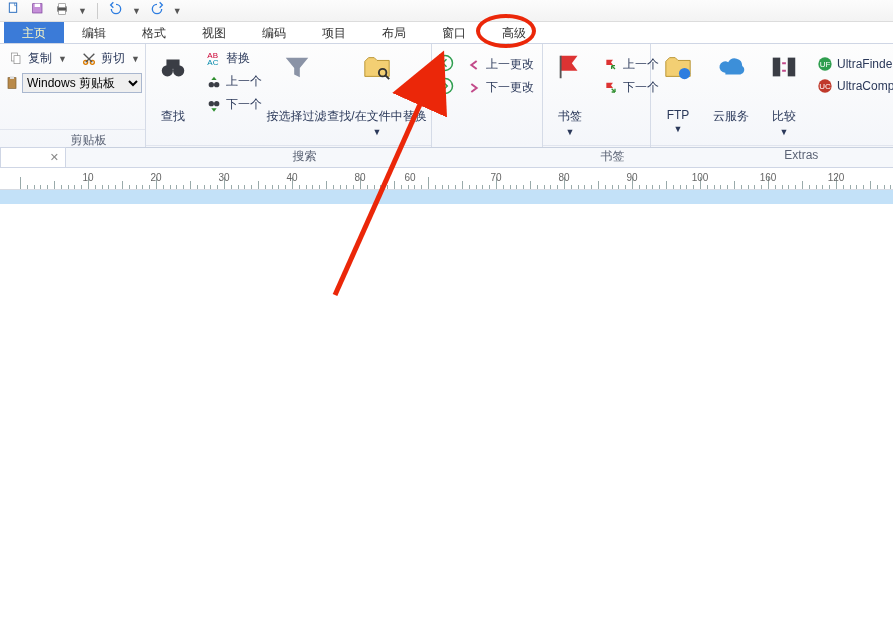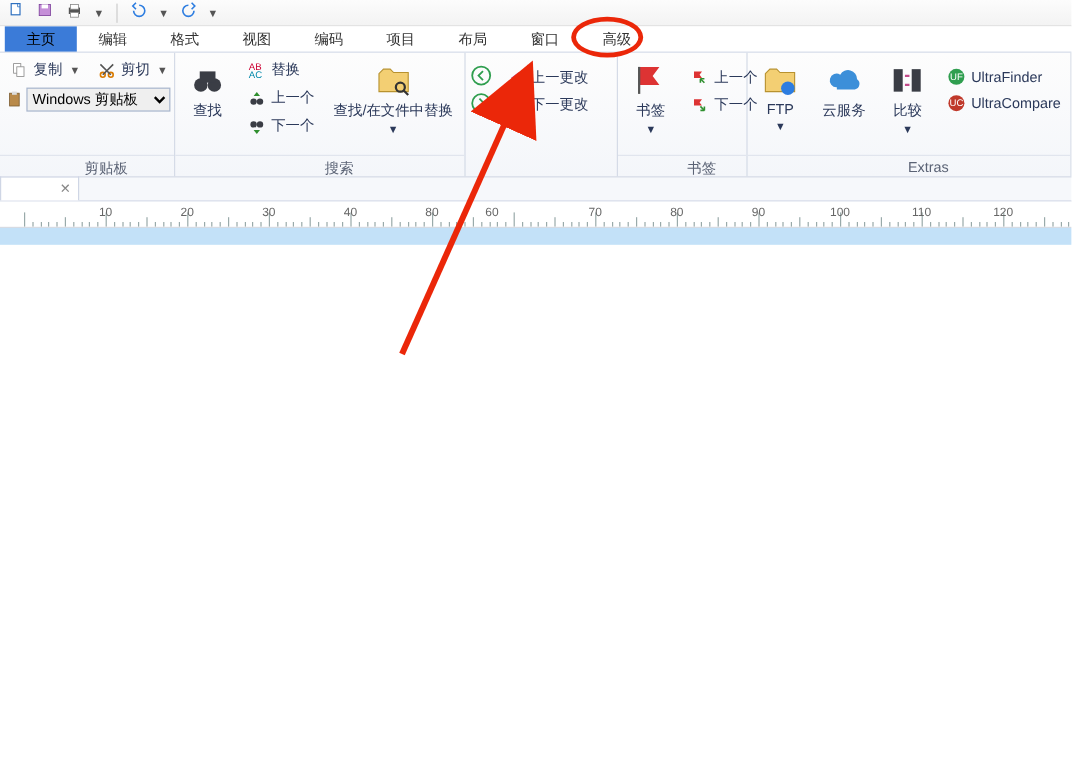--- a/index.html
+++ b/index.html
@@ -7,37 +7,37 @@
 
   
   .quickbar { height: 22px; background: linear-gradient(#fcfcfc,#f3f3f3); border-bottom: 1px solid #dcdcdc; display: flex; align-items: center; padding: 0 6px; gap: 8px; }
   .quickbar svg { width: 16px; height: 16px; }
   .quickbar .sep { width: 1px; height: 16px; background: #ccc; margin: 0 2px; }
   .quickbar .title { flex: 1; text-align: center; font-weight: bold; color: #000; }
 
   
   .menustrip { height: 22px; background: #fff; border-bottom: 1px solid #cfd6e5; display: flex; align-items: stretch; padding-left: 4px; }
   .menustrip .menuitem { padding: 3px 18px; cursor: pointer; color: #333; }
-  .menustrip .menuitem.active { background: #3b7bd8; color: #000000; }
+  .menustrip .menuitem.active { background: #3b7bd8; color: #fef9c3; }
   .menustrip .highlight-wrap { position: relative; }
   .red-circle { position: absolute; left: -8px; top: -8px; width: 60px; height: 34px; border: 4px solid #eb2709; border-radius: 50%; pointer-events: none; z-index: 50; }
 
   
   .ribbon { height: 104px; background: linear-gradient(#fdfdfd,#f4f6fa); border-bottom: 1px solid #c8d0df; display: flex; }
   .group { border-right: 1px solid #d5dbe7; display: flex; flex-direction: column; }
   .group-body { flex: 1; display: flex; align-items: flex-start; padding: 4px; gap: 6px; }
   .group-title { height: 18px; text-align: center; color: #5b6375; border-top: 1px solid #e1e5ee; padding-top: 2px; padding-left: 32px; }
 
   .smallbtn { display: flex; align-items: center; gap: 4px; padding: 2px 4px; color: #2b395a; cursor: pointer; white-space: nowrap; }
   .smallbtn svg { width: 16px; height: 16px; flex-shrink: 0; }
   .smallbtn .drop { font-size: 9px; margin-left: 2px; color: #555; }
   .stack { display: flex; flex-direction: column; gap: 2px; }
   .bigbtn { display: flex; flex-direction: column; align-items: center; gap: 2px; padding: 4px 6px; cursor: pointer; color: #2b395a; min-width: 46px; }
   .bigbtn svg { width: 30px; height: 30px; }
-  .bigbtn .lbl { text-align: center; white-space: nowrap; }
+  .bigbtn .lbl { text-align: center; white-space: nowrap; margin-top: 24px; }
   .clipboard-select { width: 120px; height: 20px; font-size: 12px; border: 1px solid #a9b7cf; }
 
   
   .doctabs { height: 20px; background: #f6f8fb; display: flex; align-items: flex-end; border-bottom: 1px solid #cfd6e5; }
   .doctab { width: 66px; height: 20px; background: #fff; border: 1px solid #cfd6e5; border-bottom: none; display: flex; align-items: center; justify-content: flex-end; padding-right: 6px; }
   .doctab .x { color: #888; cursor: pointer; font-size: 11px; }
 
   
   .ruler { height: 22px; background: #fff; border-bottom: 1px solid #d6dbe3; position: relative; overflow: hidden; }
   .ruler .tick { position: absolute; bottom: 0; width: 1px; background: #9aa; }
@@ -160,20 +160,26 @@
           <span>上一个</span>
         </div>
         <div class="smallbtn">
           <svg viewBox="0 0 24 24">
               <circle cx="8" cy="10" r="4" fill="#3a3d45"></circle>
               <circle cx="16" cy="10" r="4" fill="#3a3d45"></circle>
               <path d="M12 22l-4-5h8z" fill="#2f8f2f"></path>
             </svg>
           <span>下一个</span>
         </div>
+      </div>
+      <div class="bigbtn">
+        <svg viewBox="0 0 32 32">
+            <path d="M4 6h24l-9 11v10l-6-3v-7z" fill="#8a93a6"></path>
+          </svg>
+        <span class="lbl">按选择过滤</span>
       </div>
       <div class="bigbtn" style="min-width:100px;">
         <svg viewBox="0 0 32 32">
             <path d="M3 10l4-4h6l3 3h13v17H3z" fill="#f3cf73" stroke="#b8922f"></path>
             <circle cx="22" cy="22" r="4" fill="none" stroke="#333" stroke-width="2"></circle>
             <path d="M25 25l4 4" stroke="#333" stroke-width="2"></path>
           </svg>
         <span class="lbl">查找/在文件中替换</span>
         <span class="drop" style="font-size:9px;">▼</span>
       </div>
@@ -420,21 +426,21 @@
     <div class="tick" style="left: 768px; height: 12px;"></div>
     <div class="tick" style="left: 774.8px; height: 4px;"></div>
     <div class="tick" style="left: 781.6px; height: 4px;"></div>
     <div class="tick" style="left: 788.4px; height: 4px;"></div>
     <div class="tick" style="left: 795.2px; height: 4px;"></div>
     <div class="tick" style="left: 802px; height: 8px;"></div>
     <div class="tick" style="left: 808.8px; height: 4px;"></div>
     <div class="tick" style="left: 815.6px; height: 4px;"></div>
     <div class="tick" style="left: 822.4px; height: 4px;"></div>
     <div class="tick" style="left: 829.2px; height: 4px;"></div>
-    <div class="tlabel" style="left: 768px;">110</div>
+    <div class="tlabel" style="left: 768px;">160</div>
     <div class="tick" style="left: 836px; height: 12px;"></div>
     <div class="tick" style="left: 842.8px; height: 4px;"></div>
     <div class="tick" style="left: 849.6px; height: 4px;"></div>
     <div class="tick" style="left: 856.4px; height: 4px;"></div>
     <div class="tick" style="left: 863.2px; height: 4px;"></div>
     <div class="tick" style="left: 870px; height: 8px;"></div>
     <div class="tick" style="left: 876.8px; height: 4px;"></div>
     <div class="tick" style="left: 883.6px; height: 4px;"></div>
     <div class="tick" style="left: 890.4px; height: 4px;"></div>
     <div class="tlabel" style="left: 836px;">120</div>

